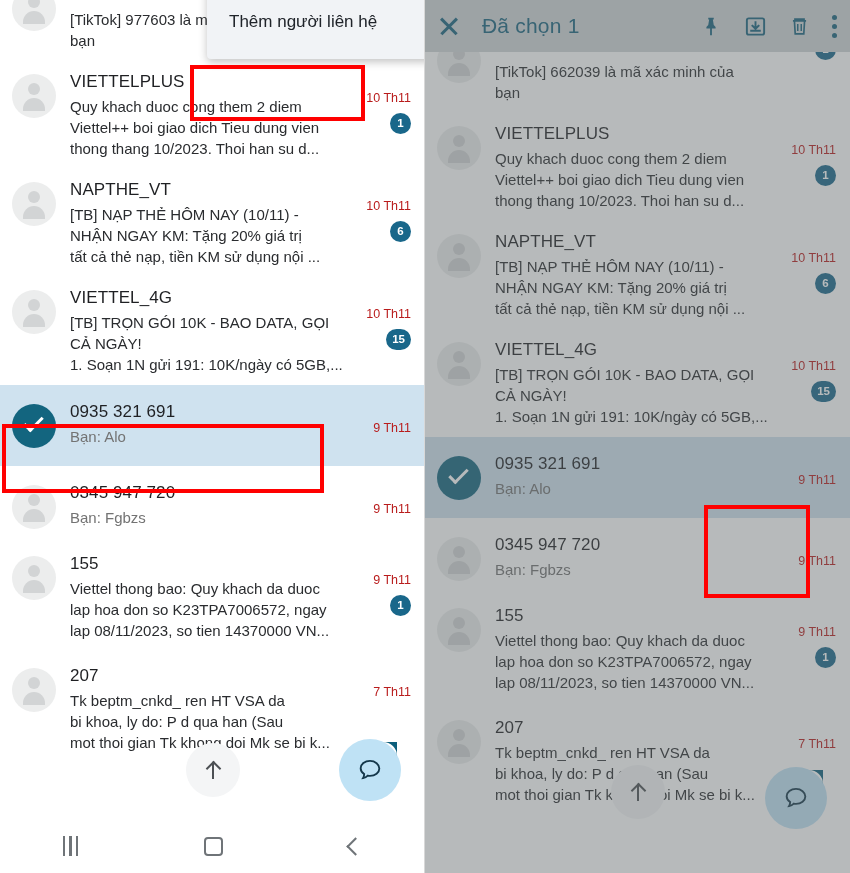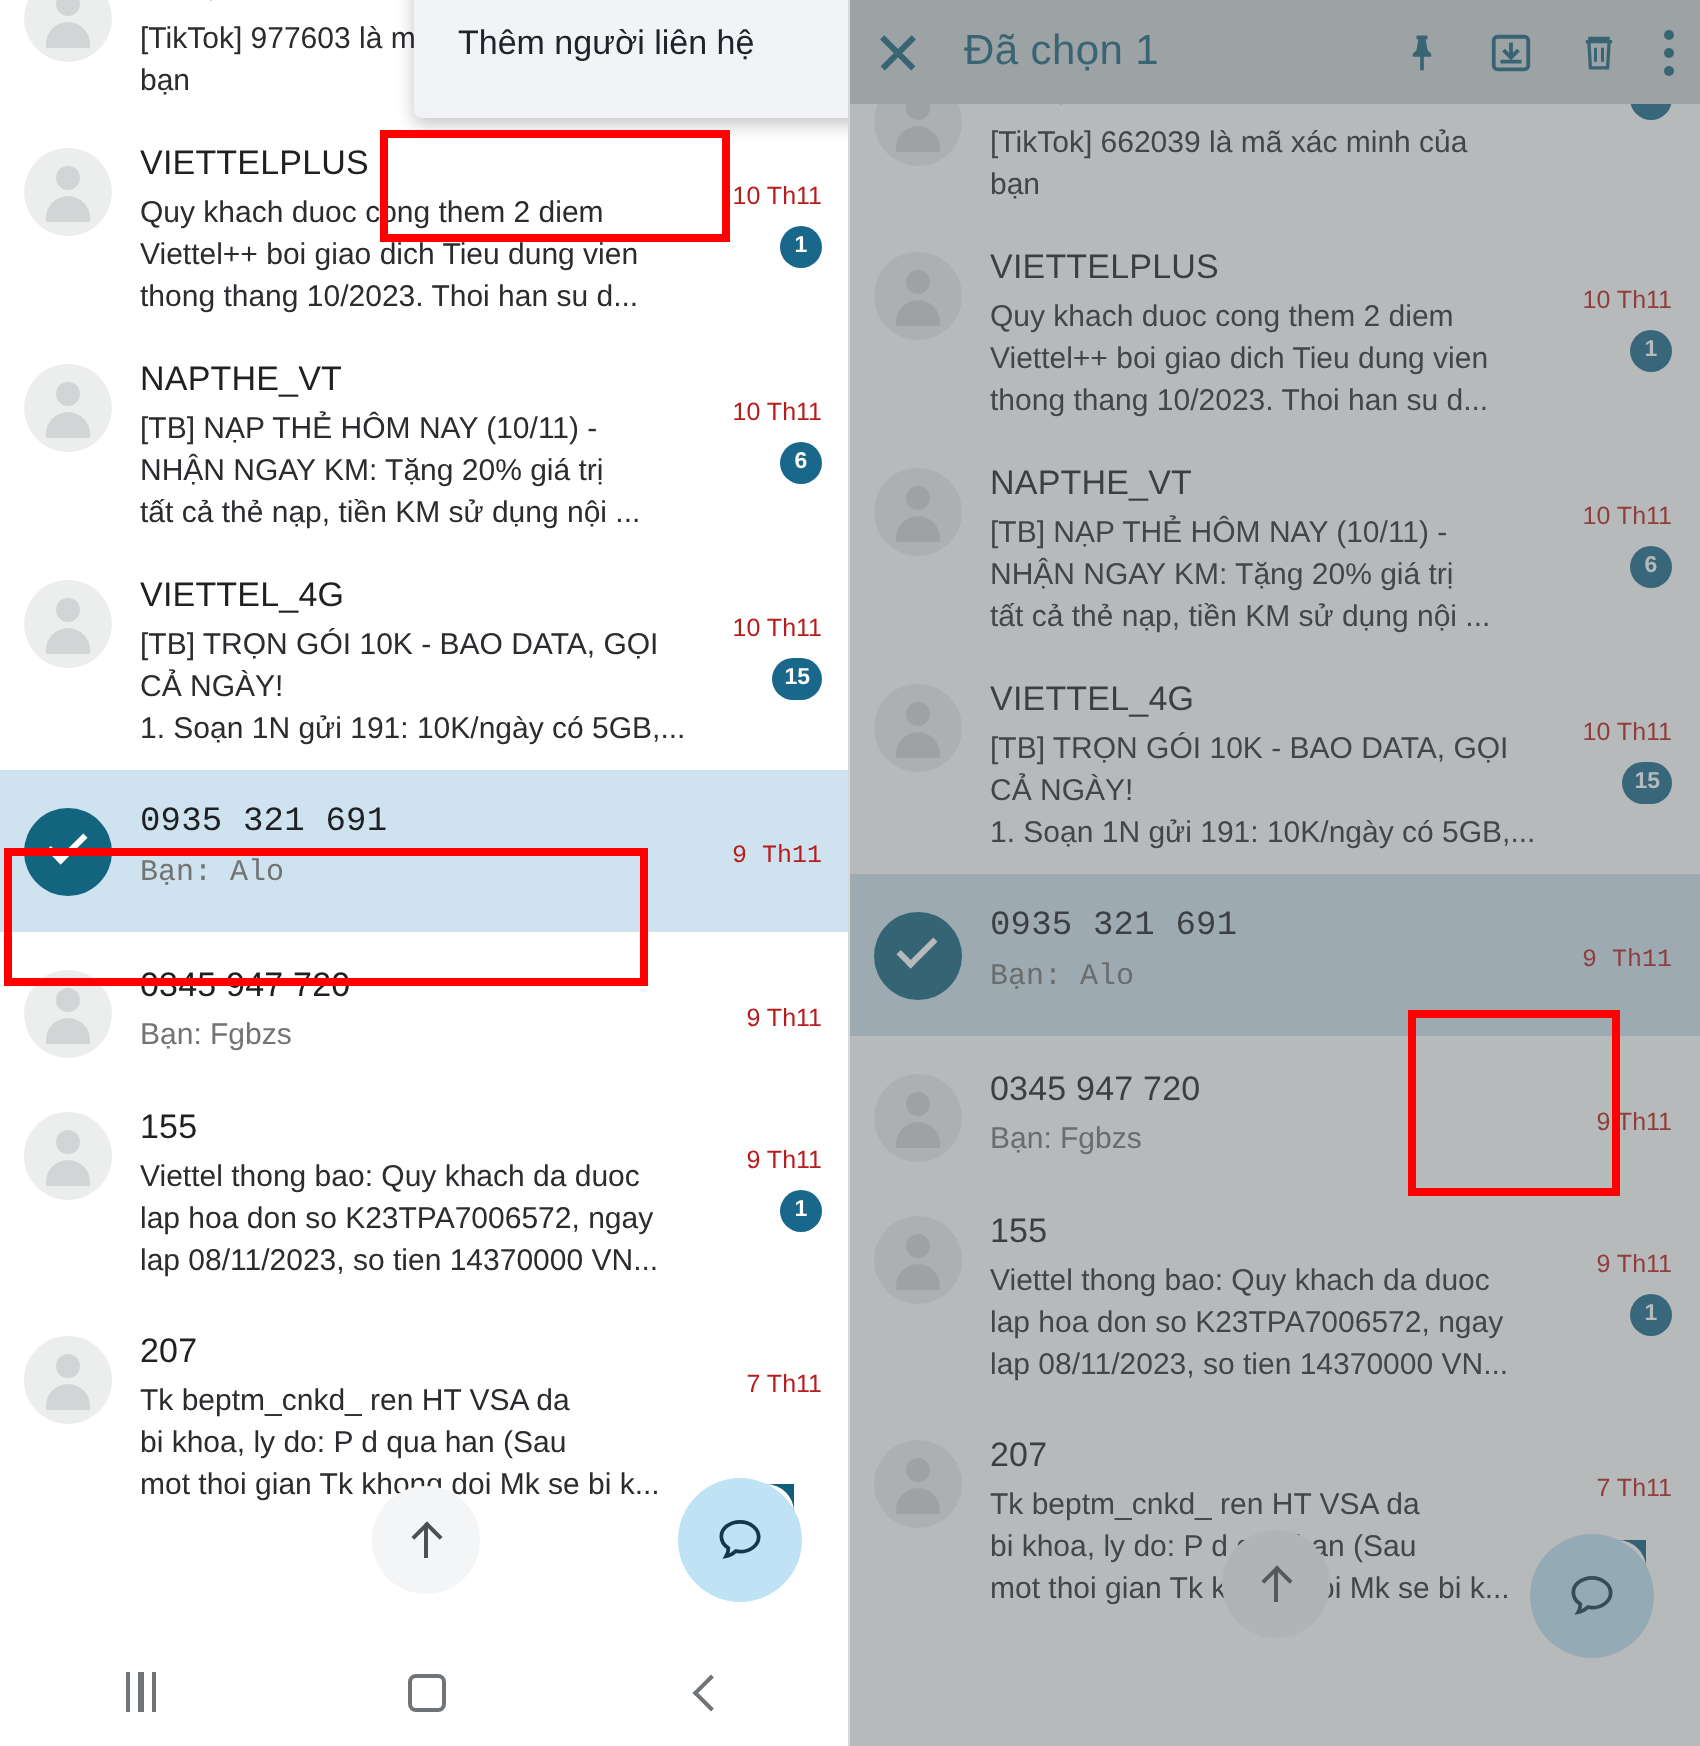--- a/index.html
+++ b/index.html
@@ -9,21 +9,21 @@
     background: #ffffff;
     overflow: hidden;
   }
   .screens { position: relative; width: 850px; height: 873px; display: flex; }
   .pane { position: relative; width: 425px; height: 873px; overflow: hidden; background: #fff; }
   .pane-left { border-right: 1px solid #d8d8d8; }
 
   
   .list { position: absolute; left: 0; top: 0; width: 425px; }
   .row { position: relative; display: flex; padding: 10px 14px 10px 12px; }
-  .row.selected { background: #cfe2ef; border-radius: 0; font-family: Liberation Mono, monospace; }
+  .row.selected { background: #cfe2ef; border-radius: 0; }
   .avatar {
     width: 44px; height: 44px; border-radius: 50%;
     background: #eceded; flex: 0 0 44px; margin-top: 3px;
     position: relative;
   }
   .avatar::before {
     content: ""; position: absolute; left: 50%; top: 9px;
     transform: translateX(-50%);
     width: 12px; height: 12px; border-radius: 50%; background: #d2d4d5;
   }

